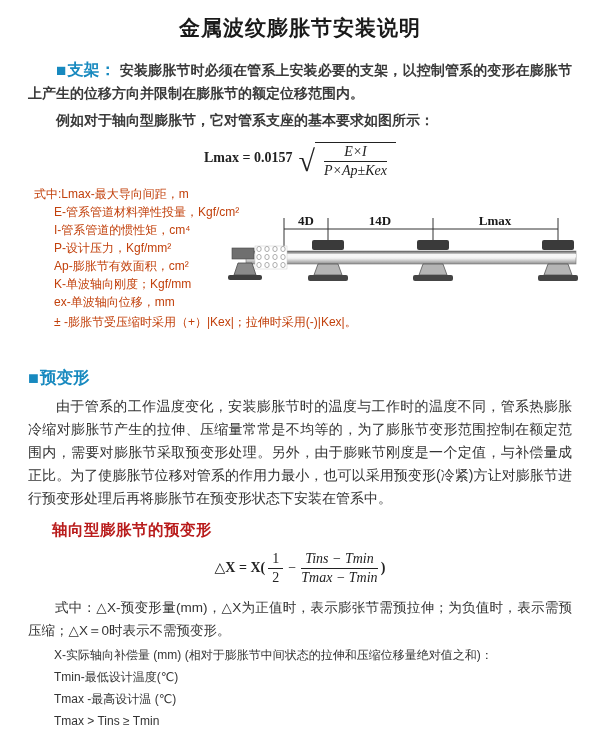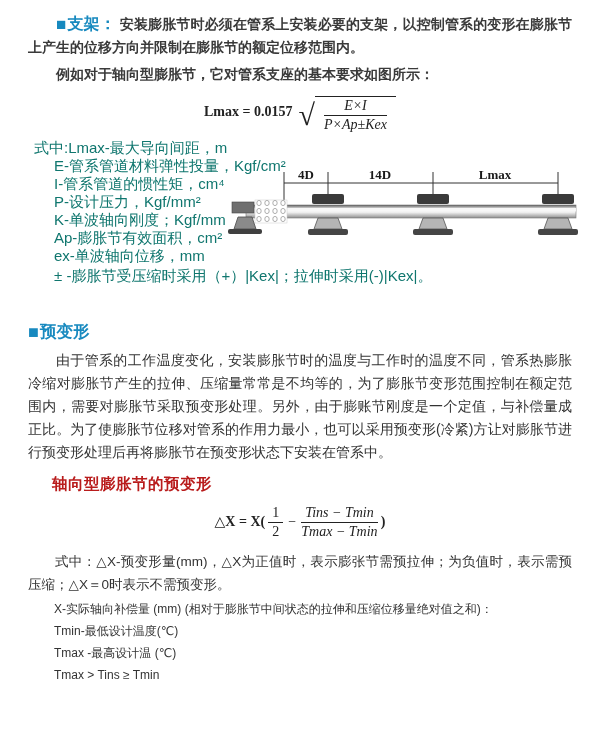--- a/index.html
+++ b/index.html
@@ -72,23 +72,23 @@
   }
   .frac .num{ border-bottom:1px solid #222; padding:0 4px 1px 4px; }
   .frac .den{ padding-top:1px; }
   .em{ font-style:italic; }
   .f-op{ margin:0 2px; }
   .f-bold{ font-weight:bold; }
 
   
   .defs-wrap{ position:relative; margin-top:4px; min-height:168px;}
   .def-line{
-    font-size:15px;
+    font-size:12px;
     line-height:18px;
-    color:#0f766e;
+    color:#c2410c;
     white-space:nowrap;
   }
   .def-line.sub{ padding-left:26px; }
   .def-line.lead{ padding-left:6px; }
   .def-line.pm{ padding-left:26px; margin-top:2px;}
   .def-line.consult{ padding-left:26px; margin-top:4px;}
   .diagram{
     position:absolute;
     top:28px;
     right:-6px;
@@ -125,40 +125,41 @@
     color:#333;
     white-space:nowrap;
   }
   .f2{ margin:10px 0 10px 0; }
 </style>
 </head>
 <body>
 
 <div class="page">
 
+  <h1 class="title">金属波纹膨胀节安装说明</h1>
 
   <p class="para first-para"><span class="marker">■</span><span class="blue-label">支架：</span><span class="plain">安装膨胀节时必须在管系上安装必要的支架，以控制管系的变形在膨胀节上产生的位移方向并限制在膨胀节的额定位移范围内。</span></p>
 
   <p class="para indent example">例如对于轴向型膨胀节，它对管系支座的基本要求如图所示：</p>
 
   <div class="formula f1">
     <span class="f-lhs">Lmax = 0.0157</span><span class="radical">√</span><span class="radicand"><span class="frac">
           <span class="num em">E×I</span>
           <span class="den em">P×Ap±Kex</span>
         </span></span>
   </div>
 
   <div class="defs-wrap">
     <div class="defs">
       <div class="def-line lead">式中:Lmax-最大导向间距，m</div>
       <div class="def-line sub">E-管系管道材料弹性投量，Kgf/cm²</div>
       <div class="def-line sub">I-管系管道的惯性矩，cm⁴</div>
       <div class="def-line sub">P-设计压力，Kgf/mm²</div>
+      <div class="def-line sub">Ap-膨胀节有效面积，cm²</div>
       <div class="def-line sub">K-单波轴向刚度；Kgf/mm</div>
-      <div class="def-line sub">Ap-膨胀节有效面积，cm²</div>
       <div class="def-line sub">ex-单波轴向位移，mm</div>
       <div class="def-line pm">± -膨胀节受压缩时采用（+）|Kex|；拉伸时采用(-)|Kex|。</div>
     </div>
 
     <svg class="diagram" width="350" height="80" viewBox="0 0 350 80">
       <defs>
         <linearGradient id="pipeGrad" x1="0" y1="0" x2="0" y2="1">
           <stop offset="0" stop-color="#5a5a5a"></stop>
           <stop offset="0.25" stop-color="#d8d8d8"></stop>
           <stop offset="0.55" stop-color="#f4f4f4"></stop>

